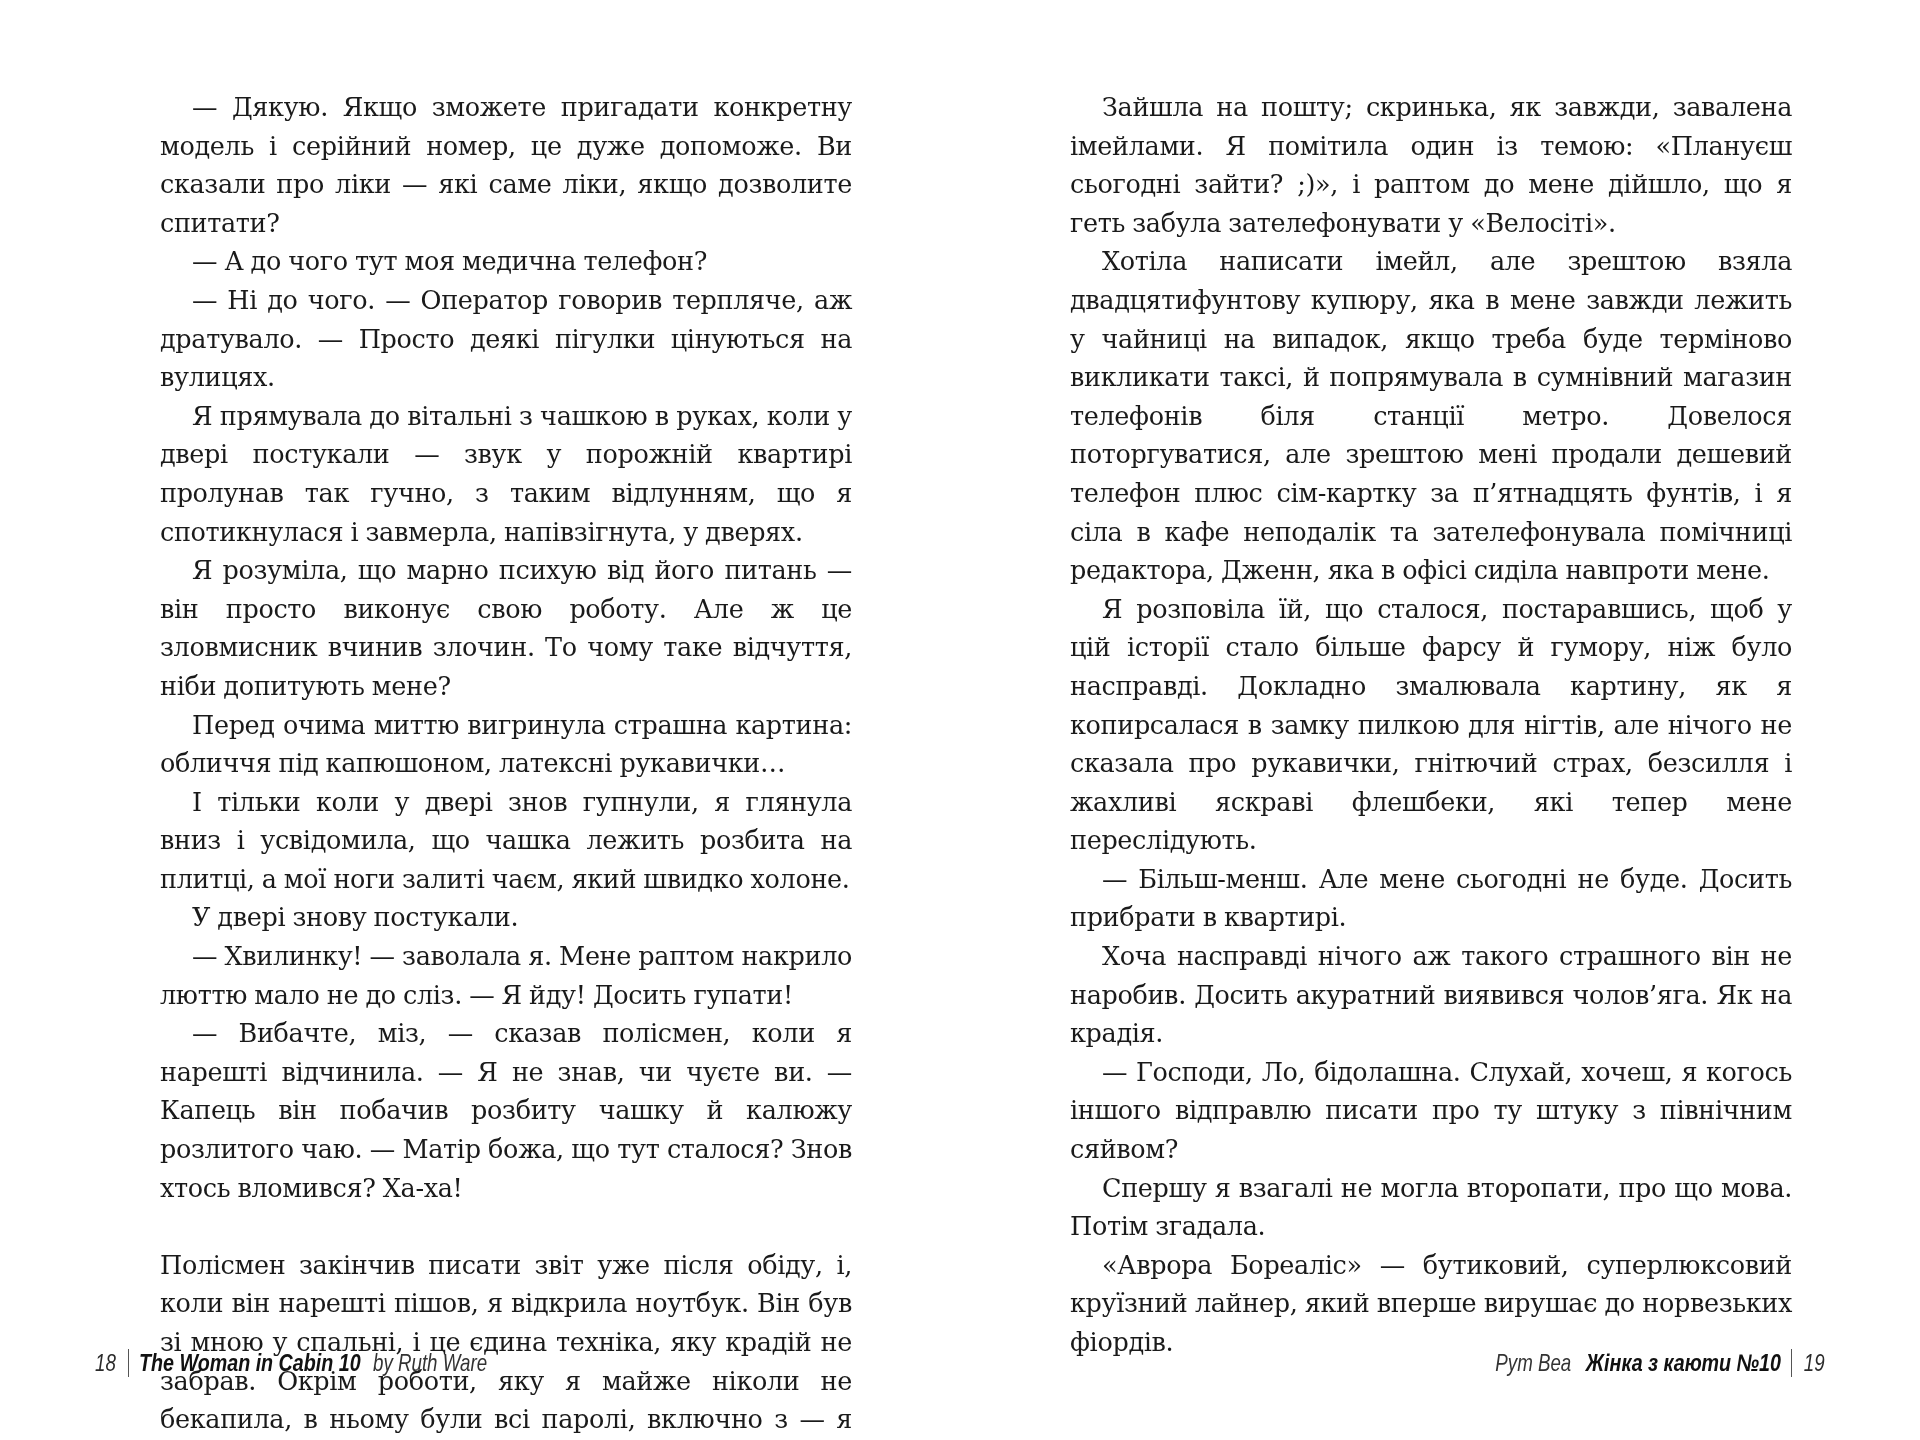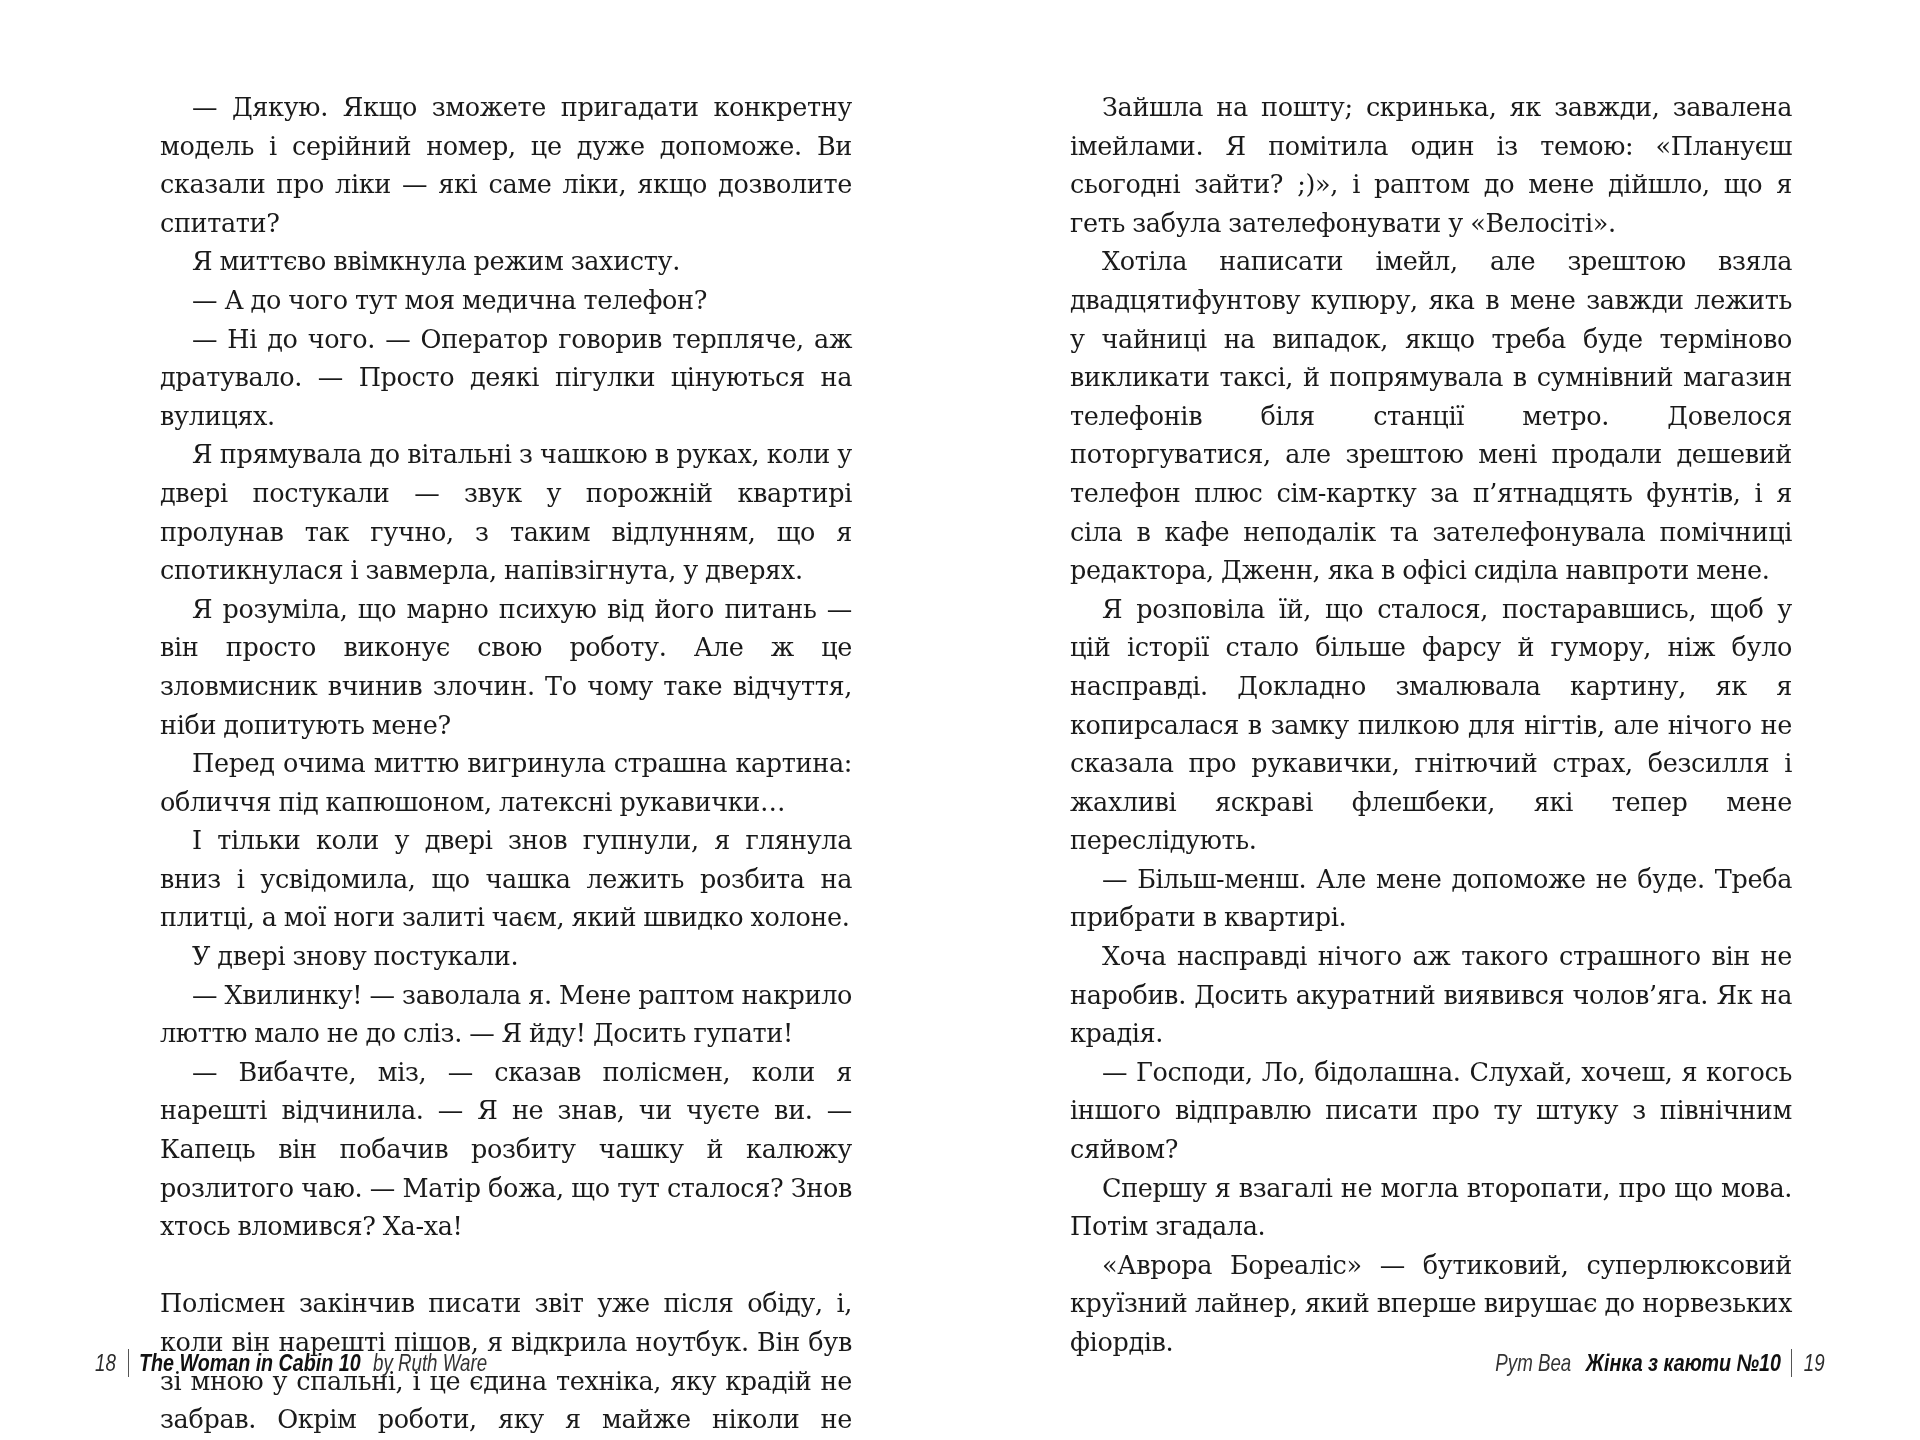--- a/index.html
+++ b/index.html
@@ -92,21 +92,20 @@
   .page-right .footer .author { transform-origin: right center; margin-right: 12px; }
   .page-right .footer .title { transform-origin: right center; margin-left: -40px; }
   .page-right .footer .num { transform-origin: right center; margin-left: -4px; }
 </style>
 </head>
 <body>
 
 <div class="page page-left">
   <div class="column">
     <p class="para">— Дякую. Якщо зможете пригадати конкретну модель і серійний номер, це дуже допоможе. Ви сказали про ліки — які саме ліки, якщо дозволите спитати?</p>
-    <p class="para">Я миттєво ввімкнула режим захисту.</p>
     <p class="para">— А до чого тут моя медична телефон?</p>
     <p class="para">— Ні до чого. — Оператор говорив терпляче, аж дратувало. — Просто деякі пігулки цінуються на вулицях.</p>
     <p class="para">Я прямувала до вітальні з чашкою в руках, коли у двері постукали — звук у порожній квартирі пролунав так гучно, з таким відлунням, що я спотикнулася і завмерла, напівзігнута, у дверях.</p>
     <p class="para">Я розуміла, що марно психую від його питань — він просто виконує свою роботу. Але ж це зловмисник вчинив злочин. То чому таке відчуття, ніби допитують мене?</p>
     <p class="para">Перед очима миттю вигринула страшна картина: обличчя під капюшоном, латексні рукавички…</p>
     <p class="para">І тільки коли у двері знов гупнули, я глянула вниз і усвідомила, що чашка лежить розбита на плитці, а мої ноги залиті чаєм, який швидко холоне.</p>
     <p class="para">У двері знову постукали.</p>
     <p class="para">— Хвилинку! — заволала я. Мене раптом накрило люттю мало не до сліз. — Я йду! Досить гупати!</p>
     <p class="para">— Вибачте, міз, — сказав полісмен, коли я нарешті відчинила. — Я не знав, чи чуєте ви. — Капець він побачив розбиту чашку й калюжу розлитого чаю. — Матір божа, що тут сталося? Знов хтось вломився? Ха-ха!</p>
     <div class="scene-break"></div>
@@ -119,21 +118,21 @@
     <span class="title">The Woman in Cabin 10</span>
     <span class="author">by Ruth Ware</span>
   </div>
 </div>
 
 <div class="page page-right">
   <div class="column">
     <p class="para">Зайшла на пошту; скринька, як завжди, завалена імейлами. Я помітила один із темою: «Плануєш сьогодні зайти? ;)», і раптом до мене дійшло, що я геть забула зателефонувати у «Велосіті».</p>
     <p class="para">Хотіла написати імейл, але зрештою взяла двадцятифунтову купюру, яка в мене завжди лежить у чайниці на випадок, якщо треба буде терміново викликати таксі, й попрямувала в сумнівний магазин телефонів біля станції метро. Довелося поторгуватися, але зрештою мені продали дешевий телефон плюс сім-картку за п’ятнадцять фунтів, і я сіла в кафе неподалік та зателефонувала помічниці редактора, Дженн, яка в офісі сиділа навпроти мене.</p>
     <p class="para">Я розповіла їй, що сталося, постаравшись, щоб у цій історії стало більше фарсу й гумору, ніж було насправді. Докладно змалювала картину, як я копирсалася в замку пилкою для нігтів, але нічого не сказала про рукавички, гнітючий страх, безсилля і жахливі яскраві флешбеки, які тепер мене переслідують.</p>
-    <p class="para">— Більш-менш. Але мене допоможе не буде. Треба прибрати в квартирі.</p>
+    <p class="para">— Більш-менш. Але мене сьогодні не буде. Досить прибрати в квартирі.</p>
     <p class="para">Хоча насправді нічого аж такого страшного він не наробив. Досить акуратний виявився чолов’яга. Як на крадія.</p>
     <p class="para">— Господи, Ло, бідолашна. Слухай, хочеш, я когось іншого відправлю писати про ту штуку з північним сяйвом?</p>
     <p class="para">Спершу я взагалі не могла второпати, про що мова. Потім згадала.</p>
     <p class="para">«Аврора Бореаліс» — бутиковий, суперлюксовий круїзний лайнер, який вперше вирушає до норвезьких фіордів.</p>
   </div>
 
   <div class="footer">
     <span class="author">Рут Веа</span>
     <span class="title">Жінка з каюти №10</span>
     <span class="sep"></span>

